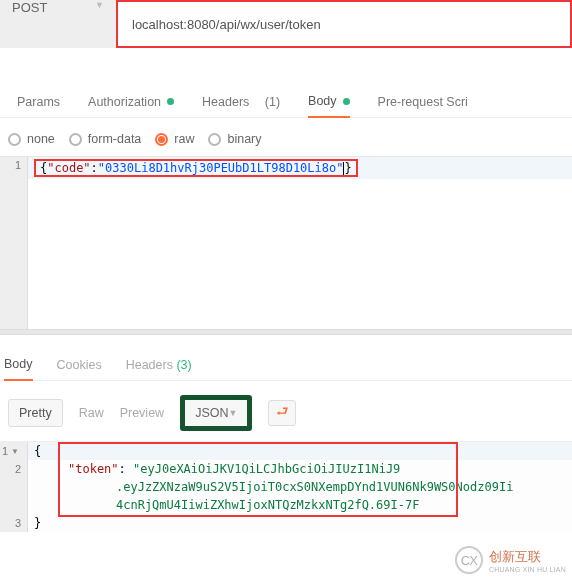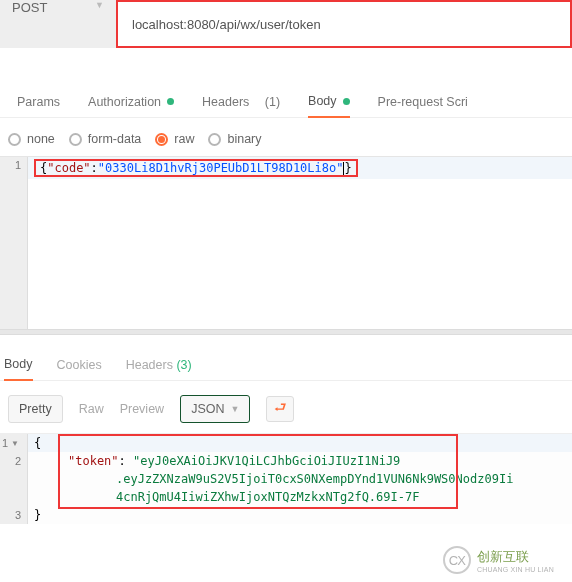--- a/index.html
+++ b/index.html
@@ -44,39 +44,39 @@
     
     .resp-bar { height: 6px; background: #e7e7e7; border-top: 1px solid #dcdcdc; border-bottom: 1px solid #dcdcdc; }
     .resp-tabs { display: flex; align-items: center; gap: 24px; padding: 14px 4px 0; border-bottom: 1px solid #eee; font-size: 12.5px; color: #aaa; }
     .resp-tab { padding: 8px 0; cursor: pointer; }
     .resp-tab.active { color: #555; border-bottom: 2px solid #ff6c37; margin-bottom: -1px; }
     .count-badge { color: #2fb67c; }
 
     .resp-toolbar { display: flex; align-items: center; gap: 16px; padding: 14px 8px 10px; border-bottom: 1px solid #eee; font-size: 12.5px; color: #aaa; }
     .view-btn { padding: 6px 10px; border: 1px solid #ddd; border-radius: 3px; color: #555; background: #f7f7f7; cursor: pointer; }
     .view-link { cursor: pointer; }
-    .fmt-select { display: flex; align-items: center; gap: 6px; padding: 6px 10px; border: 1px solid #14532d; border-radius: 3px; color: #666; background: #f7f7f7; cursor: pointer; }
+    .fmt-select { display: flex; align-items: center; padding: 6px 10px; border: 5px solid #14532d; border-radius: 3px; color: #666; background: #f7f7f7; cursor: pointer; }
     .wrap-icon { width: 28px; height: 26px; border: 1px solid #ddd; border-radius: 3px; display: flex; align-items: center; justify-content: center; color: #ff6c37; background: #f7f7f7; font-size: 14px; cursor: pointer; }
 
     
     .resp-editor { }
     .resp-line { display: flex; min-height: 18px; }
     .resp-gutter { width: 28px; text-align: right; padding: 2px 6px 2px 0; background: #eee; color: #777; border-right: 1px solid #ddd; font-size: 11px; display: flex; align-items: center; justify-content: flex-end; }
     .fold { font-size: 8px; color: #888; margin-right: 2px; }
     .resp-content { flex: 1; padding: 2px 6px; font-family: Menlo, Consolas, monospace; font-size: 12px; background: #fdfdfd; }
     .resp-line.hl .resp-content { background: #f1f6fb; }
     .indent1 { padding-left: 40px; }
     .indent2 { padding-left: 88px; }
     .tok-punc { color: #000; }
     .tok-rkey { color: #a31515; }
     .tok-rstr { color: #0a7b3e; }
     .resp-box { position: absolute; border: 2px solid #ee3636; pointer-events: none; }
     .resp-wrap { position: relative; }
 
-    .watermark { position: absolute; right: 18px; bottom: 8px; display: flex; align-items: center; gap: 6px; opacity: 0.75; font-size: 11px; color: #999; }
+    .watermark { position: absolute; right: 6px; bottom: 8px; display: flex; align-items: center; gap: 6px; opacity: 0.75; font-size: 11px; color: #999; }
     .wm-circle { width: 28px; height: 28px; border: 2px solid #bbb; border-radius: 50%; display: flex; align-items: center; justify-content: center; font-size: 13px; color: #999; letter-spacing: -1px; }
     .root { position: relative; height: 582px; overflow: hidden; }
   </style>
 </head>
 <body>
 
 <div class="root">
 
   <div class="req-bar">
     <div class="method-select">
@@ -183,17 +183,17 @@
         <div class="resp-gutter">3</div>
         <div class="resp-content"><span class="tok-punc">}</span></div>
       </div>
     </div>
     <div class="resp-box" style="left:58px; top:0px; width:400px; height:75px;"></div>
   </div>
 
   <div class="watermark">
     <div class="wm-circle">CX</div>
     <div>
-      <div style="color:#4d7c0f;font-size:13px;">创新互联</div>
+      <div style="color:#c2410c;font-size:13px;">创新互联</div>
       <div style="font-size:7px;letter-spacing:0.2px;">CHUANG XIN HU LIAN</div>
     </div>
   </div>
 </div>
 
 </body></html>

